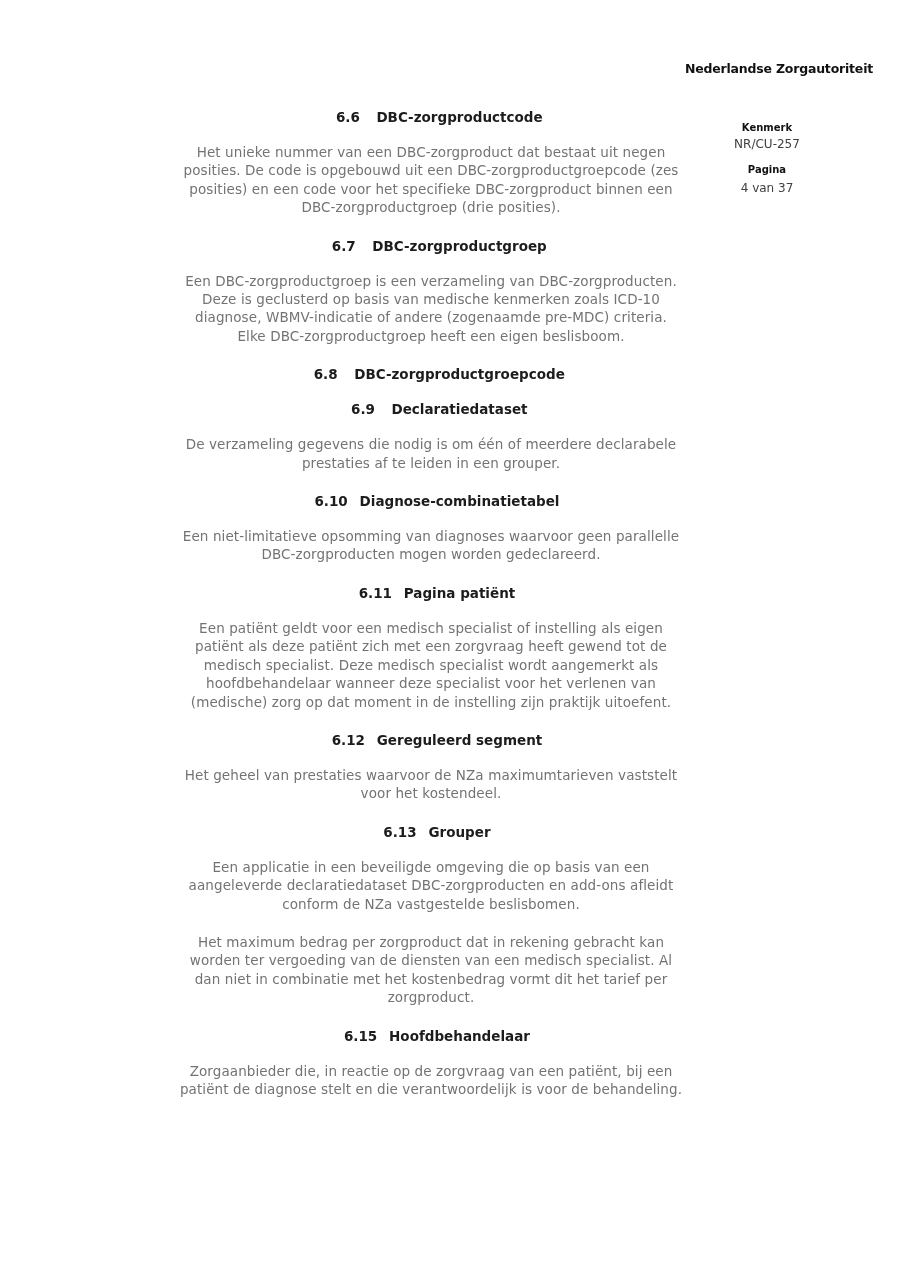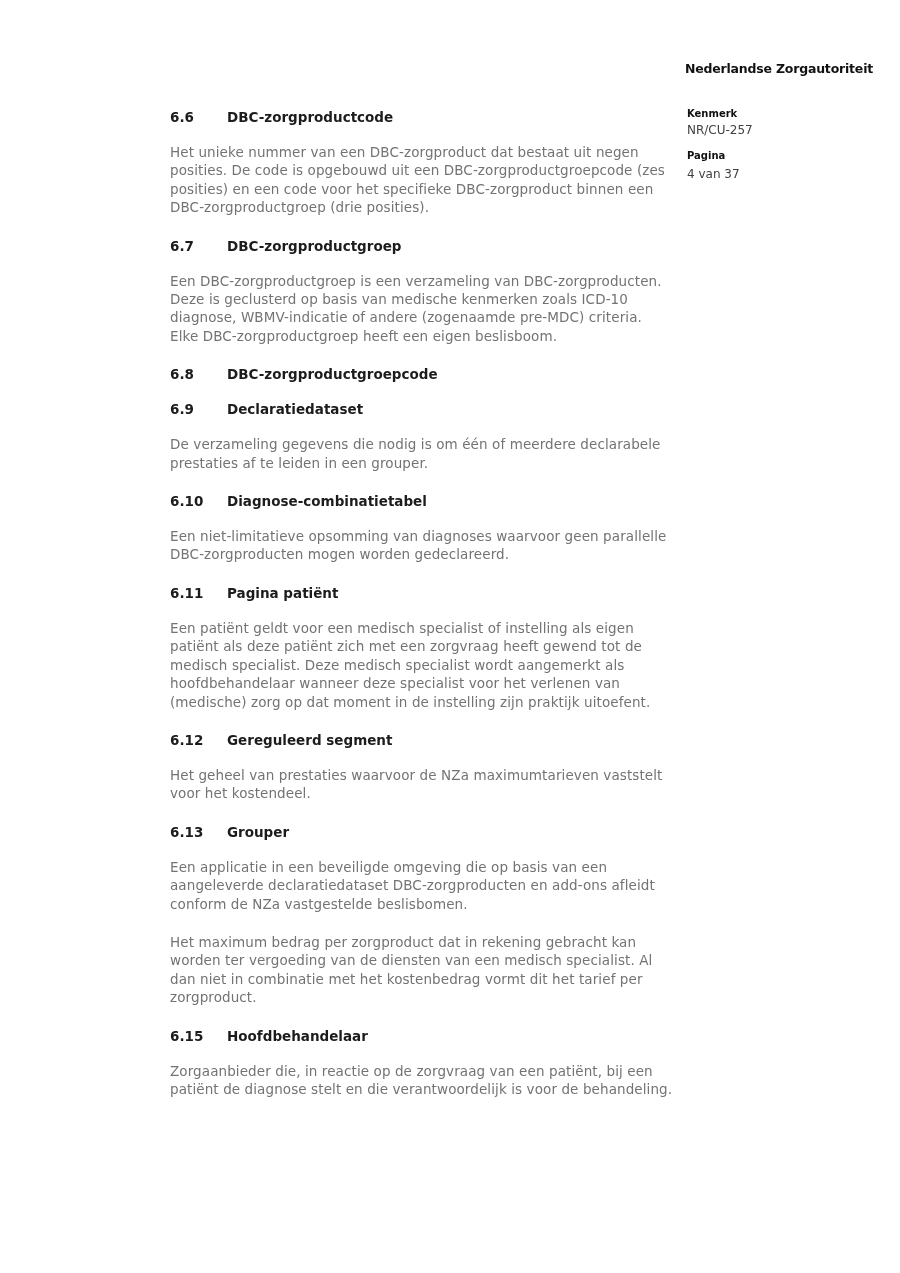--- a/index.html
+++ b/index.html
@@ -1,15 +1,15 @@
 <!DOCTYPE html>
 <html><head>
 <meta charset="utf-8">
 <style>
-  * { margin: 0; padding: 0; box-sizing: border-box; }
+  * { margin: 0; padding: 0; box-sizing: border-box; text-align: center; }
   html, body {
     background: #ffffff;
   }
   body {
     width: 900px;
     height: 1273px;
     position: relative;
     font-family: "DejaVu Sans", "Liberation Sans", sans-serif;
     color: #1c1c1c;
     overflow: hidden;
@@ -26,21 +26,21 @@
     top: 61px;
     font-size: 12.5px;
     font-weight: bold;
     letter-spacing: -0.2px;
     color: #111111;
     white-space: nowrap;
   }
   .meta {
     position: absolute;
     left: 687px;
-    top: 108px;
+    top: 122px;
     width: 160px;
   }
   .meta-block { margin-bottom: 13px; }
   .meta-label {
     font-size: 10px;
     font-weight: bold;
     color: #111111;
     line-height: 12px;
   }
   .meta-value {

